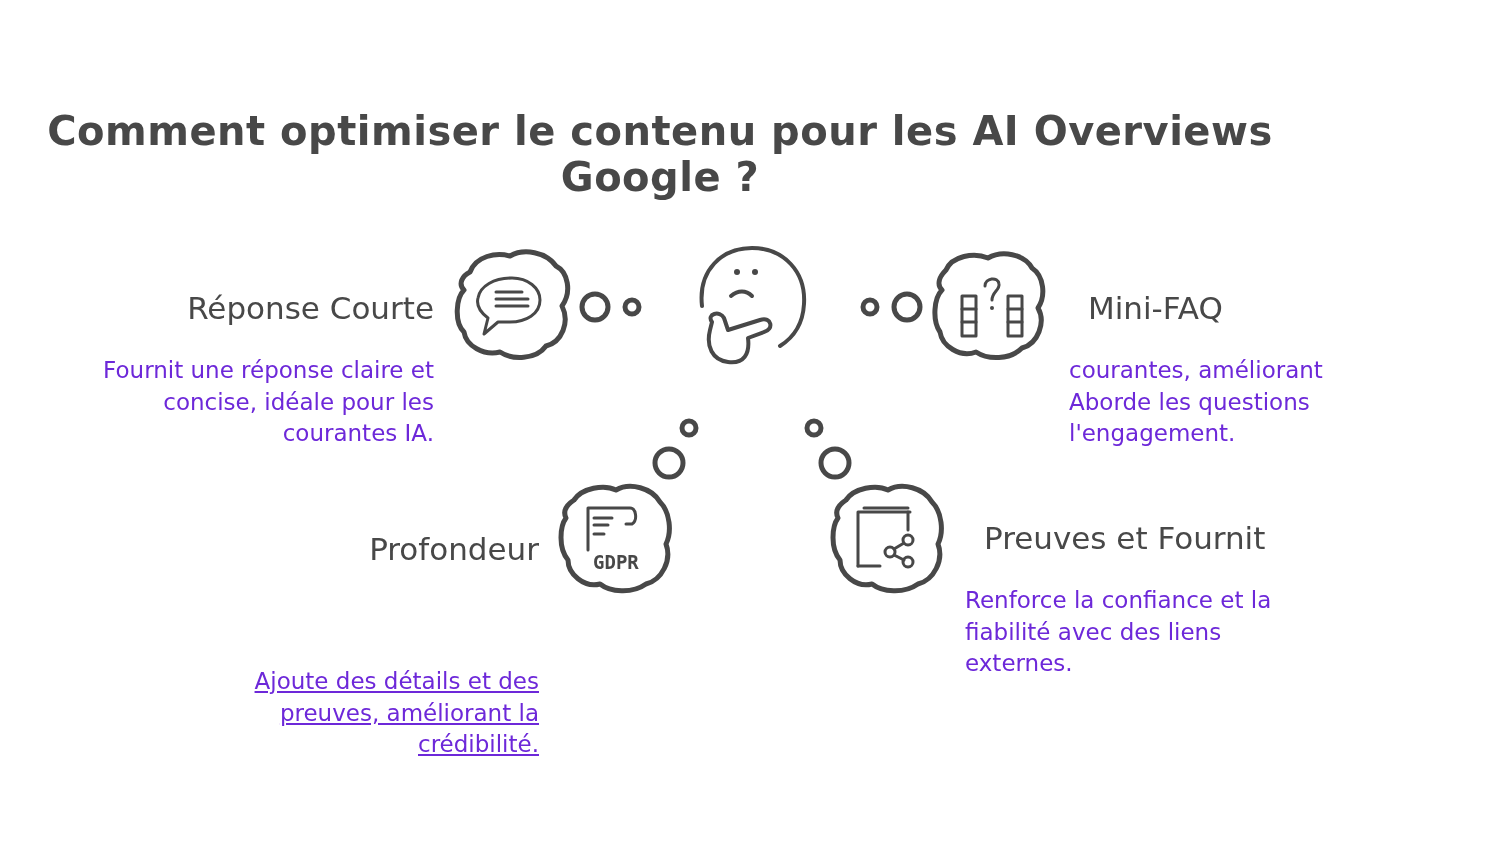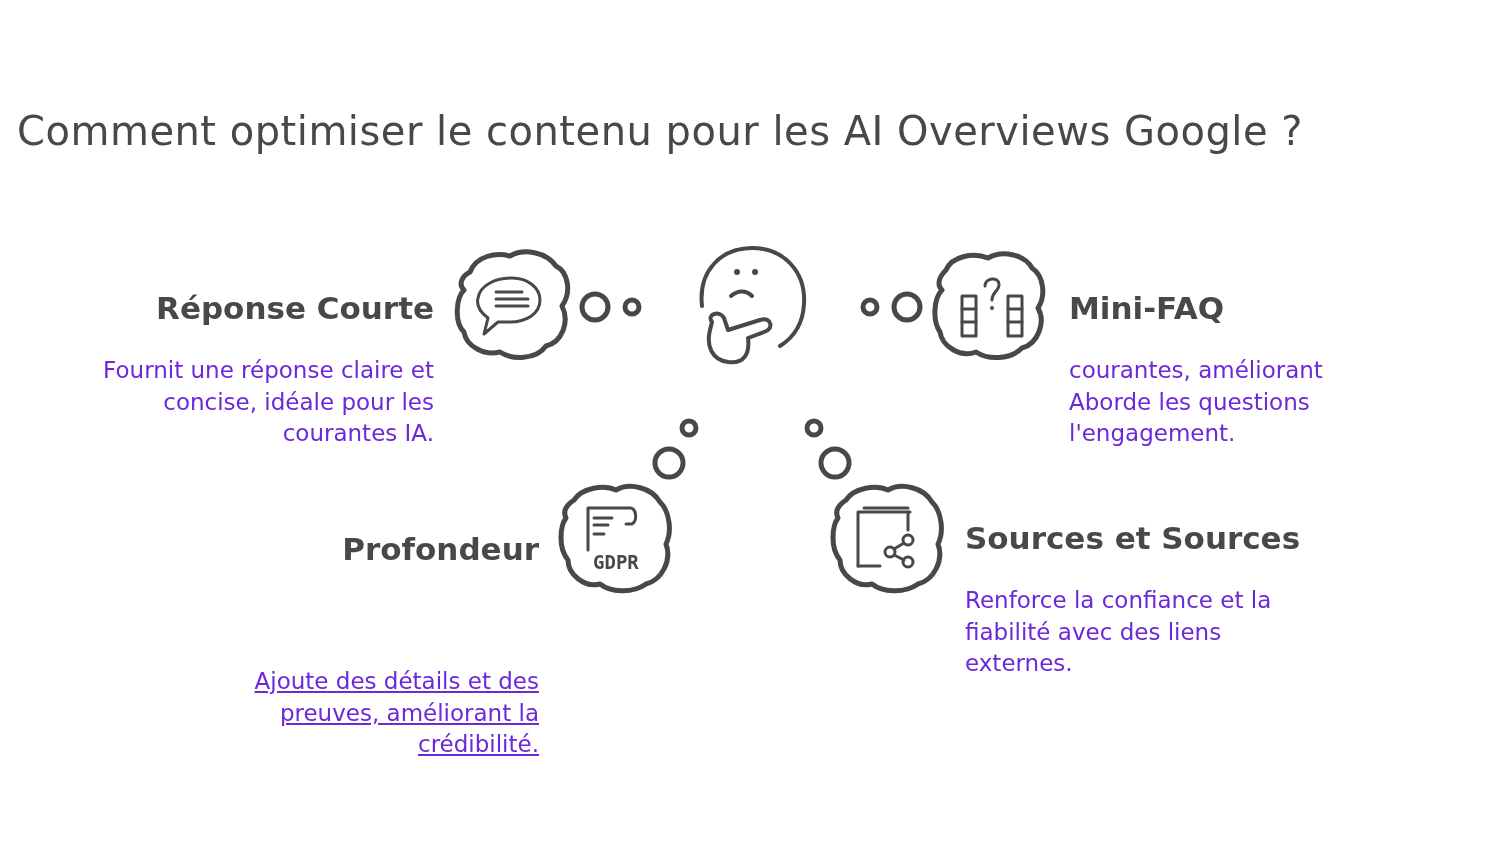--- a/index.html
+++ b/index.html
@@ -1,20 +1,20 @@
 <!DOCTYPE html>
 <html><head>
 <meta charset="utf-8">
 <style>
   html, body { margin:0; padding:0; background:#ffffff; }
   body { width:1500px; height:844px; position:relative; overflow:hidden; color:#484848;
          font-family:"DejaVu Sans", sans-serif; }
   .title { position:absolute; left:0; top:108px; width:1320px; text-align:center;
-           font-size:40px; font-weight:normal; letter-spacing:0.5px; color:#484848; }
-  .heading { position:absolute; font-size:31px; font-weight:bold; color:#484848; line-height:41px; }
+           font-size:40px; font-weight:bold; letter-spacing:0.5px; color:#484848; }
+  .heading { position:absolute; font-size:31px; font-weight:normal; color:#484848; line-height:41px;margin-left:19px; }
   .desc { position:absolute; font-size:23px; line-height:31.5px; color:#6d28d9; }
   .right-align { text-align:right; }
   svg.icons { position:absolute; left:0; top:0; }
 </style>
 </head>
 <body>
 
 <div class="title">Comment optimiser le contenu pour les AI Overviews Google ?</div>
 
 <svg class="icons" width="1500" height="844" viewBox="0 0 1500 844" fill="none" stroke="#484848" stroke-linecap="round" stroke-linejoin="round">
@@ -94,18 +94,18 @@
 
 <div class="heading right-align" style="right:961px; top:529px;">
   <div>Profondeur</div>
 </div>
 <div class="desc right-align" style="right:961px; top:666px;text-decoration:underline;">
   <div>Ajoute des détails et des</div>
   <div>preuves, améliorant la</div>
   <div>crédibilité.</div>
 </div>
 
-<div class="heading" style="left:965px; top:518px;">Sources et Sources</div>
+<div class="heading" style="left:965px; top:518px;">Preuves et Fournit</div>
 <div class="desc" style="left:965px; top:585px;">
   <div>Renforce la confiance et la</div>
   <div>fiabilité avec des liens</div>
   <div>externes.</div>
 </div>
 
 </body></html>

